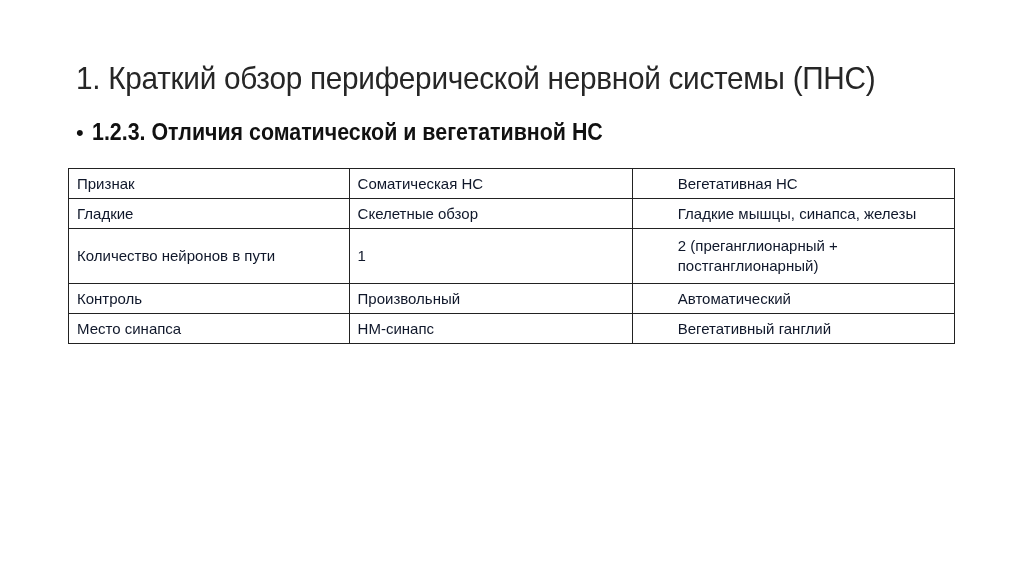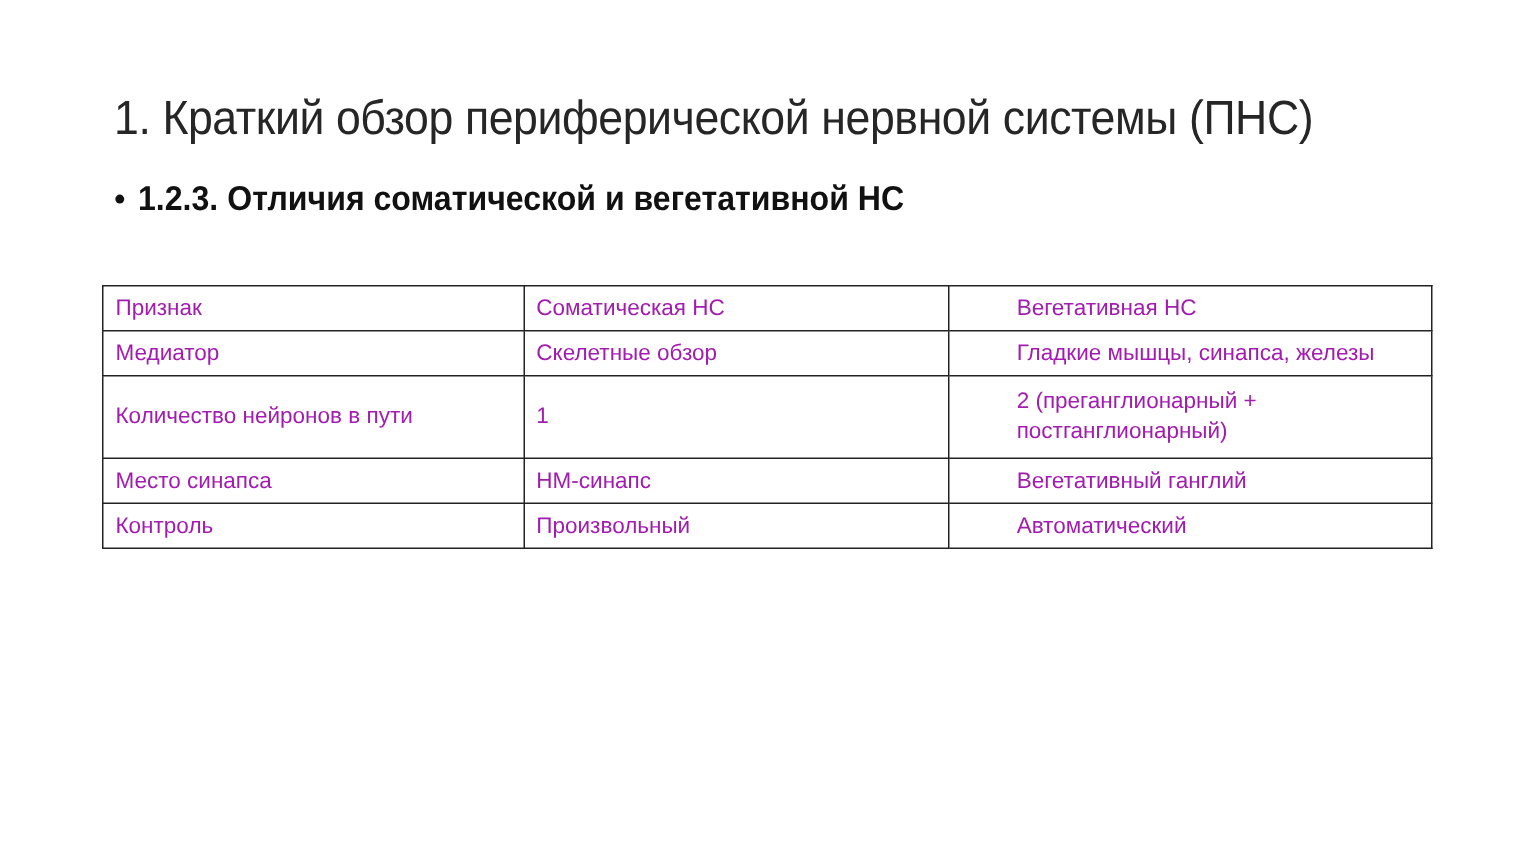--- a/index.html
+++ b/index.html
@@ -12,22 +12,22 @@
     font-size:32px; font-weight:normal; color:#262626; letter-spacing:-0.3px;
     white-space:nowrap; transform:scaleX(0.93); transform-origin:left top;
   }
   .bullet-row {
     position:absolute; left:76px; top:119px; display:flex; align-items:baseline;
     white-space:nowrap;
   }
   .bullet-dot { font-size:22px; margin-right:8px; color:#111; }
   .bullet-text { font-size:23px; font-weight:bold; color:#111; transform:scaleX(0.93); transform-origin:left center; }
   table.cmp {
-    position:absolute; left:68px; top:190px; width:887px;
-    border-collapse:collapse; font-size:15px; color:#a21caf;
+    position:absolute; left:68px; top:168px; width:887px;
+    border-collapse:collapse; font-size:15px; color:#0f172a;
   }
   table.cmp td {
     border:1.5px solid #222; padding:3px 8px; vertical-align:middle; line-height:20px;
   }
   table.cmp td.c1 { width:279px; }
   table.cmp td.c2 { width:280px;margin-top:20px; }
   table.cmp td.c3 { width:279px;padding-left:45px; }
   tr.r-short td { height:23px; }
   tr.r-tall td { height:48px; }
 </style>
@@ -42,33 +42,33 @@
 </div>
 
 <table class="cmp">
   <tbody>
       <tr class="r-short">
     <td class="c1">Признак</td>
     <td class="c2">Соматическая НС</td>
     <td class="c3">Вегетативная НС</td>
   </tr>
   <tr class="r-short">
-    <td class="c1">Медиатор</td>
+    <td class="c1">Гладкие</td>
     <td class="c2">Скелетные обзор</td>
     <td class="c3">Гладкие мышцы, синапса, железы</td>
   </tr>
   <tr class="r-tall">
     <td class="c1">Количество нейронов в пути</td>
     <td class="c2">1</td>
     <td class="c3">2 (преганглионарный + постганглионарный)</td>
   </tr>
   <tr class="r-short">
+    <td class="c1">Контроль</td>
+    <td class="c2">Произвольный</td>
+    <td class="c3">Автоматический</td>
+  </tr>
+  <tr class="r-short">
     <td class="c1">Место синапса</td>
     <td class="c2">НМ-синапс</td>
     <td class="c3">Вегетативный ганглий</td>
-  </tr>
-  <tr class="r-short">
-    <td class="c1">Контроль</td>
-    <td class="c2">Произвольный</td>
-    <td class="c3">Автоматический</td>
   </tr>
 </tbody>
   </table>
 
 </body></html>

